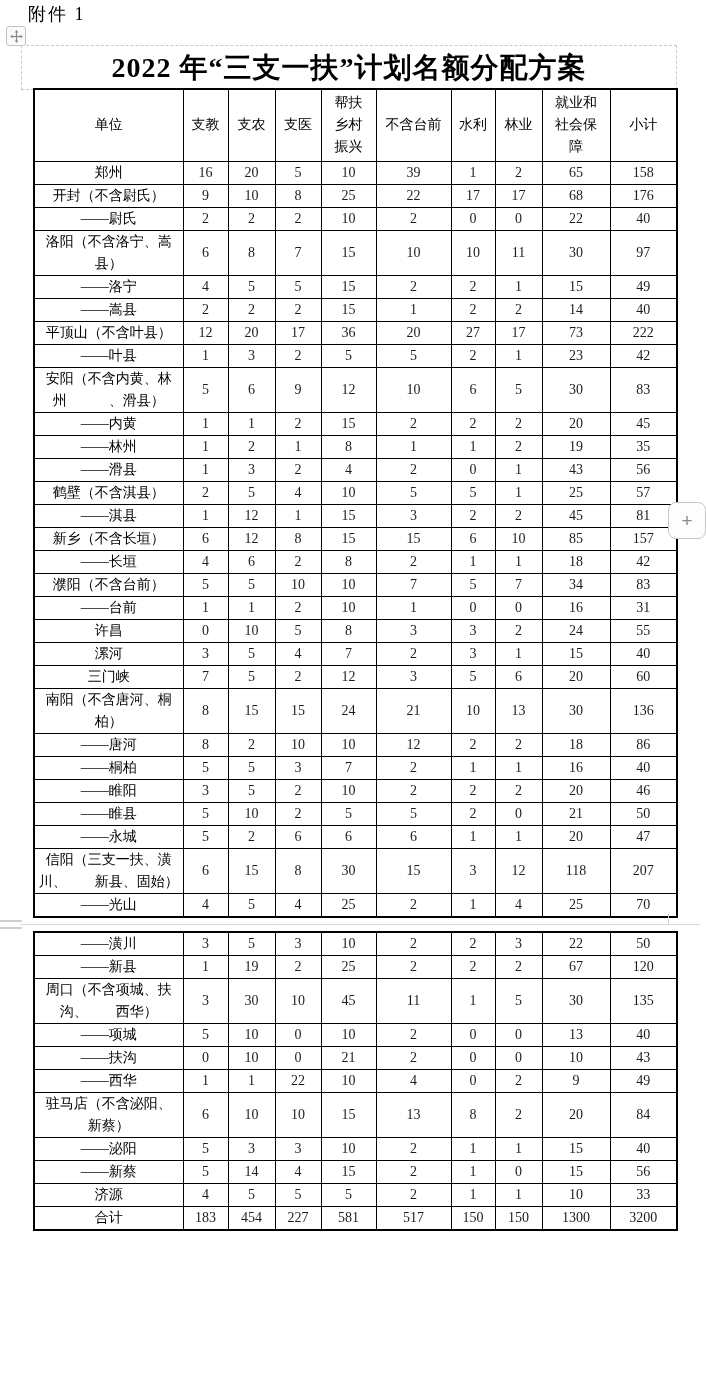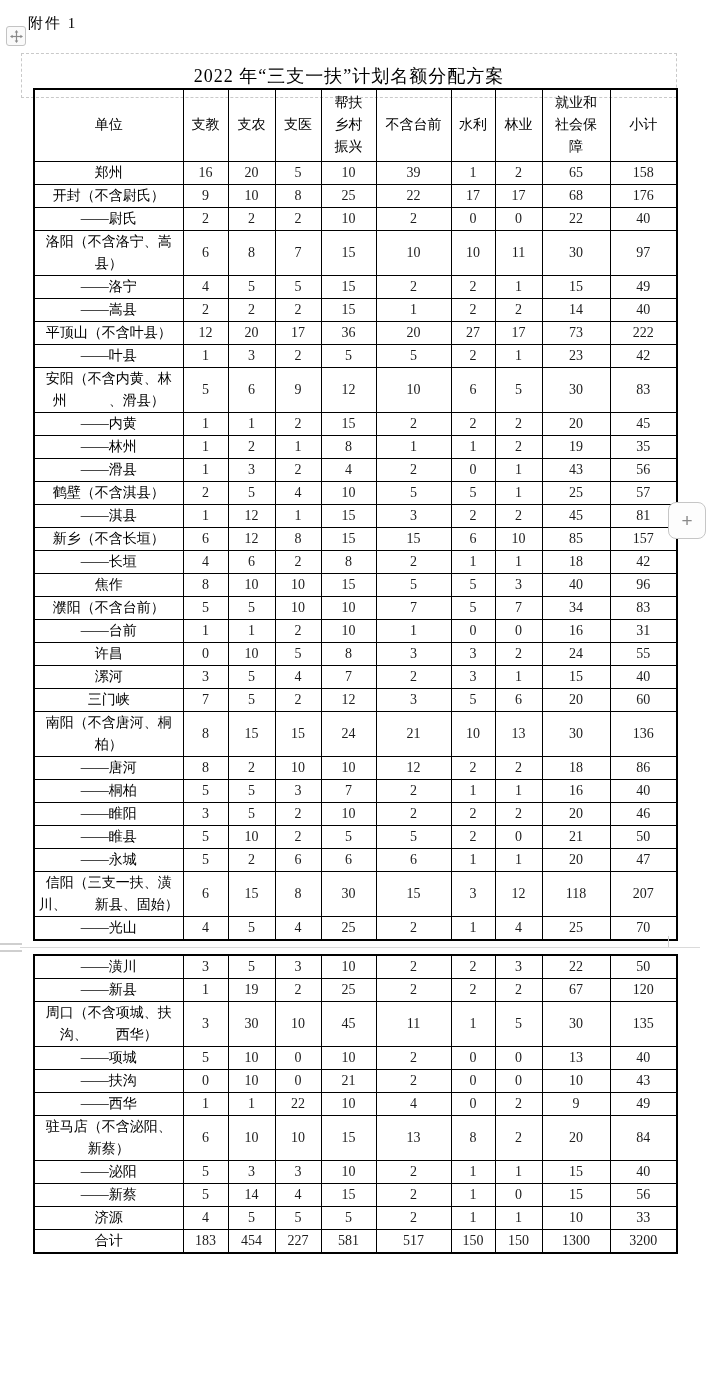--- a/index.html
+++ b/index.html
@@ -5,37 +5,37 @@
   * { box-sizing: border-box; margin: 0; padding: 0; }
   html, body {
     width: 706px; height: 1384px;
     background: #ffffff;
     font-family: "Liberation Serif", "DejaVu Serif", serif;
     color: #000;
     position: relative;
     overflow: hidden;
   }
   .attachment-label {
-    position: absolute; left: 28px; top: 14px;
-    font-size: 15px; letter-spacing: 2px;
+    position: absolute; left: 28px; top: 2px;
+    font-size: 18px; letter-spacing: 2px;
   }
   .move-handle {
     position: absolute; left: 6px; top: 26px;
     width: 20px; height: 20px;
     border: 1px solid #c3c3c3; border-radius: 3px;
     background: #fafafa;
     display: flex; align-items: center; justify-content: center;
     cursor: move;
   }
   .title-box {
-    position: absolute; left: 21px; top: 53px;
+    position: absolute; left: 21px; top: 45px;
     width: 656px; height: 45px;
     border: 1px dashed #c9c9c9;
     display: flex; align-items: center; justify-content: center;
-    font-size: 18px; font-weight: normal; letter-spacing: 1px;
+    font-size: 28px; font-weight: bold; letter-spacing: 1px;
   }
   .doc-table-area {
     position: absolute; left: 33px; top: 88px; width: 643px;
   }
   table.alloc {
     border-collapse: collapse;
     table-layout: fixed;
     width: 643px;
     border: 2px solid #000;
   }
@@ -323,32 +323,20 @@
           <td class="num">6</td>
           <td class="num">2</td>
           <td class="num">8</td>
           <td class="num">2</td>
           <td class="num">1</td>
           <td class="num">1</td>
           <td class="num">18</td>
           <td class="num">42</td>
         </tr>
         <tr>
-          <td class="unit">焦作</td>
-          <td class="num">8</td>
-          <td class="num">10</td>
-          <td class="num">10</td>
-          <td class="num">15</td>
-          <td class="num">5</td>
-          <td class="num">5</td>
-          <td class="num">3</td>
-          <td class="num">40</td>
-          <td class="num">96</td>
-        </tr>
-        <tr>
           <td class="unit">濮阳（不含台前）</td>
           <td class="num">5</td>
           <td class="num">5</td>
           <td class="num">10</td>
           <td class="num">10</td>
           <td class="num">7</td>
           <td class="num">5</td>
           <td class="num">7</td>
           <td class="num">34</td>
           <td class="num">83</td>

